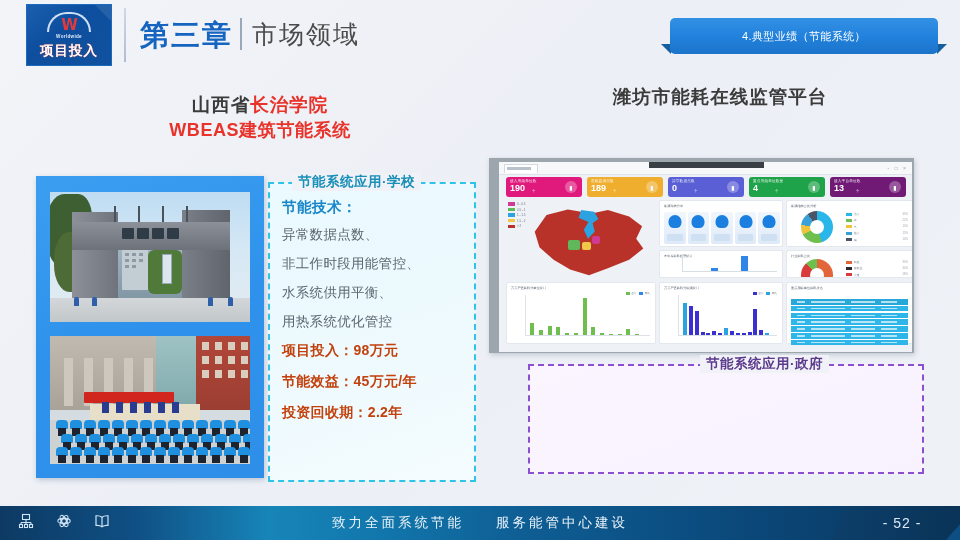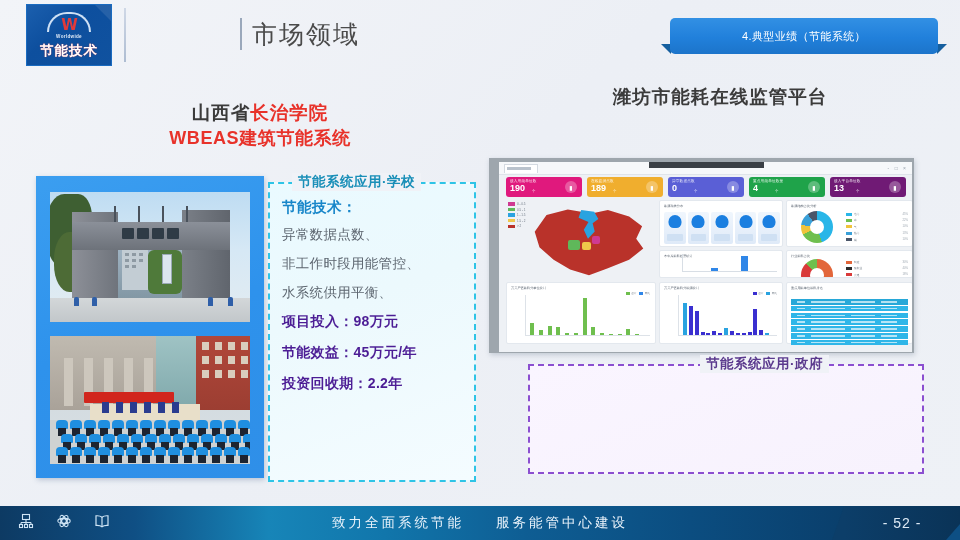--- a/index.html
+++ b/index.html
@@ -45,21 +45,21 @@
   .badge-in{position:absolute;inset:0;
     background:linear-gradient(180deg,#3290e4 0%,#2180db 55%,#1c74ca 100%);
     border-radius:5px;display:flex;align-items:center;justify-content:center;
     color:#fff;font-size:11px;font-weight:normal;letter-spacing:.4px;}
 
   
   .ttl{position:absolute;text-align:center;line-height:1.42;}
   .ttl .l1{font-size:18.5px;font-weight:bold;color:#3b3b3b;letter-spacing:1px;}
   .ttl .l1 em{font-style:normal;color:#e8322a;}
   .ttl .l2{font-size:18px;font-weight:bold;color:#e8322a;letter-spacing:.6px;text-align:center;}
-  .ttl-l{left:60px;top:100px;width:400px;}
+  .ttl-l{left:60px;top:92px;width:400px;}
   .ttl-r{left:500px;top:84px;width:440px;}
 
   
   .photo-frame{
     position:absolute;left:36px;top:176px;width:228px;height:302px;
     background:linear-gradient(160deg,#3b9ef0 0%,#2e92ec 50%,#2f8fe8 100%);
     box-shadow:1px 2px 5px rgba(60,90,130,.28);
   }
   .ph{position:absolute;left:14px;width:200px;background:#c9d3da;overflow:hidden;}
   .ph1{top:16px;height:130px;}
@@ -106,21 +106,21 @@
     border:2px dashed #2ec4e6;box-sizing:border-box;
     background:linear-gradient(160deg,#eafaff 0%,#ecf9fd 40%,#f4fcff 100%);
   }
   .dash-l-cap{
     position:absolute;left:292px;top:173px;padding:0 6px;background:#f0f2f7;
     font-size:13.5px;font-weight:bold;color:#1a8fb8;letter-spacing:.5px;white-space:nowrap;
   }
   .dl-body{position:absolute;left:282px;top:198px;width:190px;}
   .dl-h{font-size:14.5px;font-weight:bold;color:#1886c9;letter-spacing:.5px;margin-bottom:9px;}
   .dl-p{font-size:13.5px;color:#5d6670;letter-spacing:.3px;margin-bottom:11px;}
-  .dl-k{font-size:14px;font-weight:bold;color:#4c1d95;letter-spacing:.3px;margin-bottom:13px;}
+  .dl-k{font-size:14px;font-weight:bold;color:#c2410c;letter-spacing:.3px;margin-bottom:13px;}
 
   
   .dash-shell{
     position:absolute;left:489px;top:158px;width:425px;height:195px;
     background:#9ea6ad;padding:4px 0 0 6px;box-sizing:border-box;
     box-shadow:1px 2px 5px rgba(70,90,115,.25);
   }
   .dash-in{position:absolute;left:10px;top:4px;width:413px;height:190px;background:#eef1f5;overflow:hidden;}
   .db-topbar{position:absolute;left:0;top:0;width:413px;height:12px;background:#f6f8fa;border-bottom:1px solid #dfe4ea;}
   .db-tab{position:absolute;left:5px;top:2px;width:34px;height:9px;background:#fff;border:1px solid #d4dae1;border-bottom:none;box-sizing:border-box;}
@@ -223,24 +223,25 @@
 
   <div class="hdr">
 
     <div class="logo-box">
       <div class="logo-corner"></div>
       <div class="logo-w">
         <div class="logo-arc"></div>
         <div class="logo-wtext">W</div>
       </div>
       <div class="logo-ww">Worldwide</div>
-      <div class="logo-cn">节能技术</div>
+      <div class="logo-cn">项目投入</div>
     </div>
 
     <div class="hdr-sep"></div>
+    <div class="hdr-ch">第三章</div>
     <div class="hdr-bar"></div>
     <div class="hdr-sub">市场领域</div>
 
     <div class="badge-wrap">
       <div class="badge-tail-l"></div>
       <div class="badge-tail-r"></div>
       <div class="badge-in">4.典型业绩（节能系统）</div>
     </div>
   </div>
 
@@ -501,20 +502,21 @@
     </div>
   </div>
 
   <div class="dash-l"></div>
   <div class="dash-l-cap">节能系统应用·学校</div>
   <div class="dl-body">
     <div class="dl-h">节能技术：</div>
     <div class="dl-p">异常数据点数、</div>
     <div class="dl-p">非工作时段用能管控、</div>
     <div class="dl-p">水系统供用平衡、</div>
+    <div class="dl-p">用热系统优化管控</div>
     <div class="dl-k">项目投入：98万元</div>
     <div class="dl-k">节能效益：45万元/年</div>
     <div class="dl-k">投资回收期：2.2年</div>
   </div>
 
   <div class="dash-shell">
     <div class="dash-in">
 
       <div class="db-topbar">
         <div class="db-tab">

